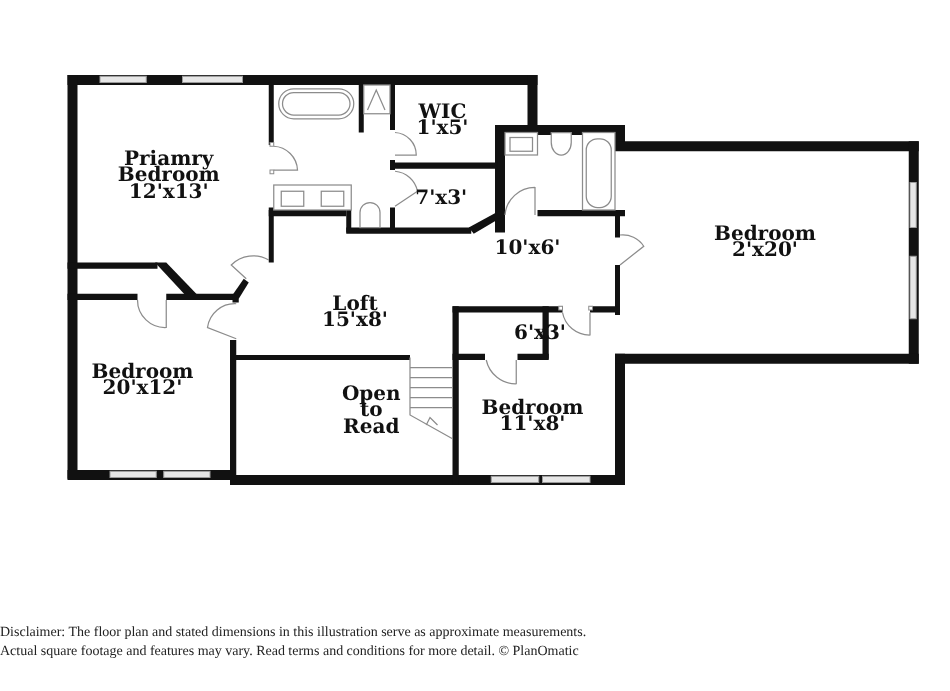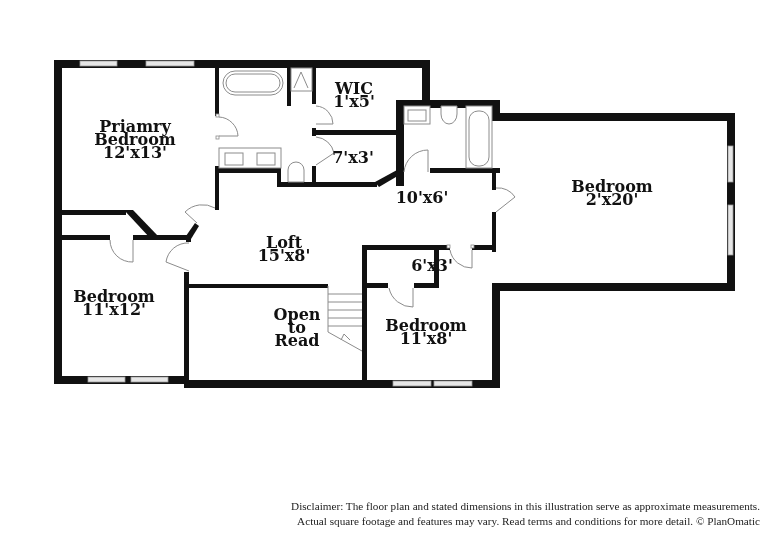--- a/index.html
+++ b/index.html
@@ -5,21 +5,21 @@
   html, body { margin: 0; padding: 0; background: #ffffff; }
   body { width: 760px; height: 553px; position: relative; overflow: hidden; font-family: "DejaVu Serif", "Liberation Serif", serif; }
   #plan { position: absolute; left: 0; top: 0; width: 760px; height: 553px; }
   .wall { fill: #111111; }
   .window { fill: #e6e6e6; stroke: #9a9a9a; stroke-width: 0.8; }
   .fixture { fill: #ffffff; stroke: #8c8c8c; stroke-width: 1; }
   .door-arc { fill: none; stroke: #8c8c8c; stroke-width: 1; }
   .door-jamb { fill: #ffffff; stroke: #8c8c8c; stroke-width: 0.8; }
   .stair { fill: none; stroke: #8c8c8c; stroke-width: 1; }
   .room-label { position: absolute; text-align: center; font-weight: bold; color: #111111; font-size: 16px; line-height: 13px; font-family: "DejaVu Serif", "Liberation Serif", serif; transform: translate(-50%, 0); white-space: nowrap; }
-  .disclaimer { position: absolute; left: 0; width: 760px; text-align: right; color: #222222; font-size: 11.2px; line-height: 15px; font-family: "Liberation Serif", "DejaVu Serif", serif; }
+  .disclaimer { position: absolute; left: 0; width: 760px; text-align: left; color: #222222; font-size: 11.2px; line-height: 15px; font-family: "Liberation Serif", "DejaVu Serif", serif; }
 </style>
 </head>
 <body>
 
 <svg id="plan" viewBox="0 0 760 553" xmlns="http://www.w3.org/2000/svg">
 
   <g>
 
     <rect class="wall" x="54" y="60" width="376" height="8"></rect>
 
@@ -179,21 +179,21 @@
     </div>
     <div class="room-label" style="left: 422px; top: 191px;">
       <div>10'x6'</div>
     </div>
     <div class="room-label" style="left: 612px; top: 180px;">
       <div>Bedroom</div>
       <div>2'x20'</div>
     </div>
     <div class="room-label" style="left: 114px; top: 290px;">
       <div>Bedroom</div>
-      <div>11'x12'</div>
+      <div>20'x12'</div>
     </div>
     <div class="room-label" style="left: 273px; top: 308px; margin-left: 24px;">
       <div>Open</div>
       <div>to</div>
       <div>Read</div>
     </div>
     <div class="room-label" style="left: 399px; top: 259px; margin-left: 33px;">
       <div>6'x3'</div>
     </div>
     <div class="room-label" style="left: 426px; top: 319px;">

